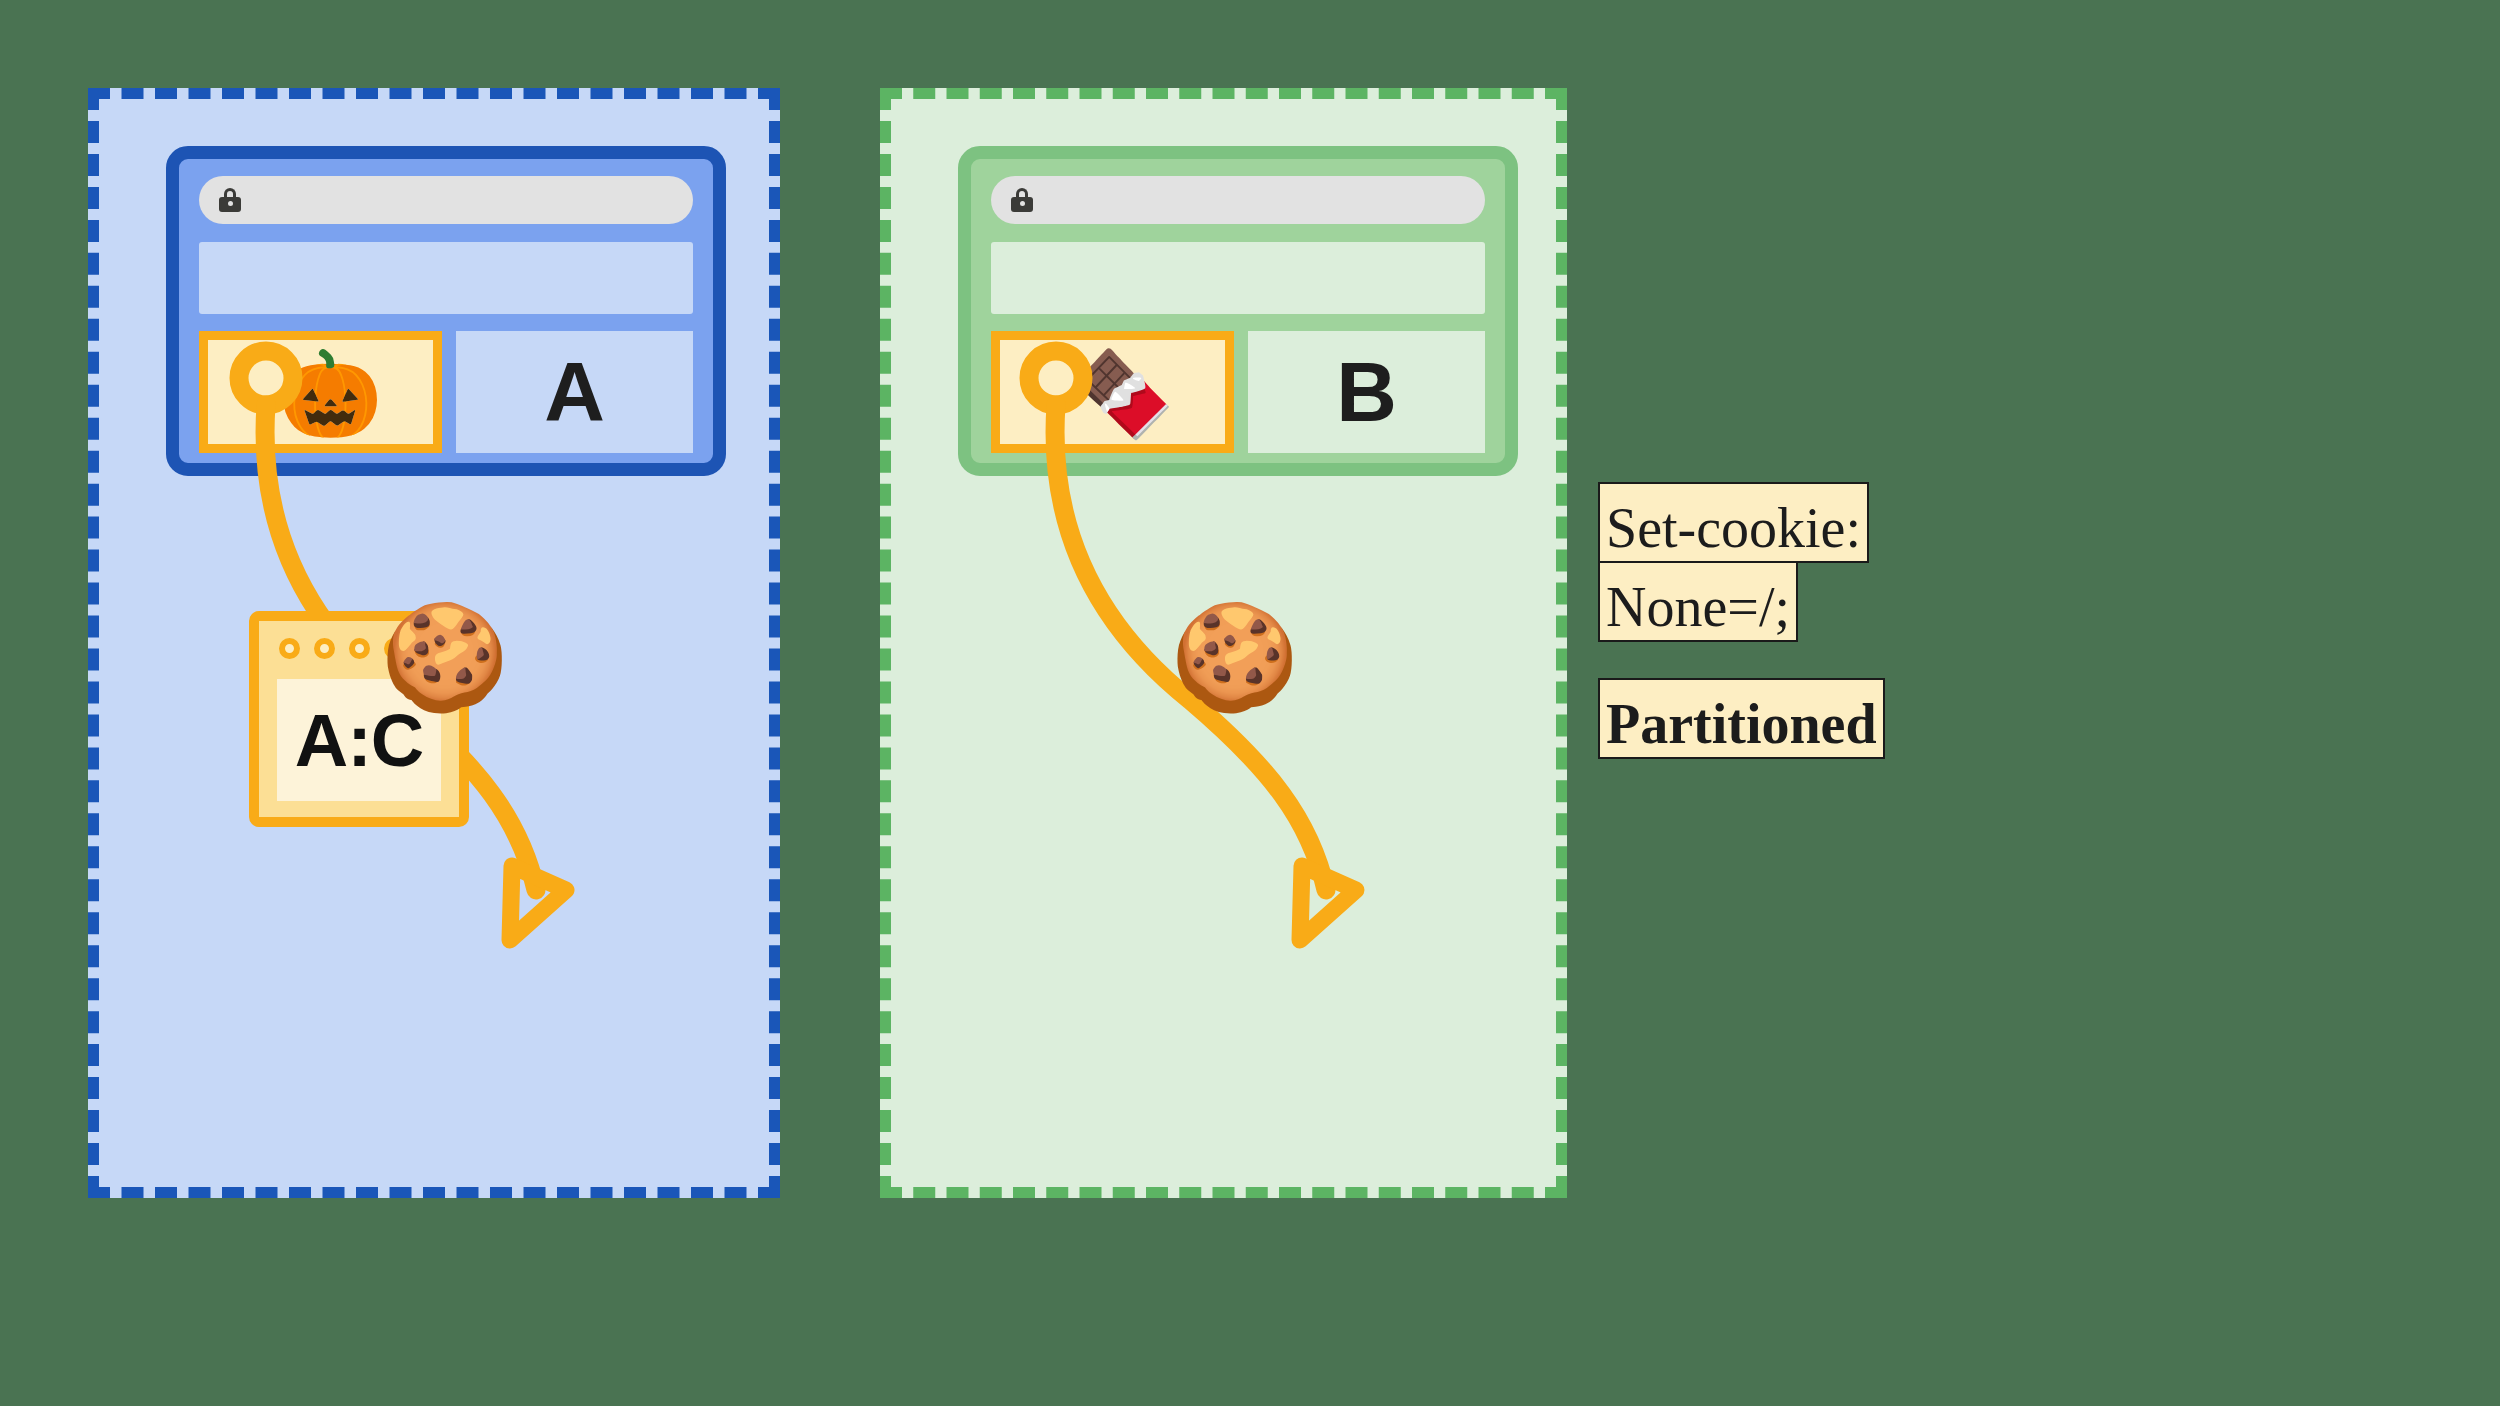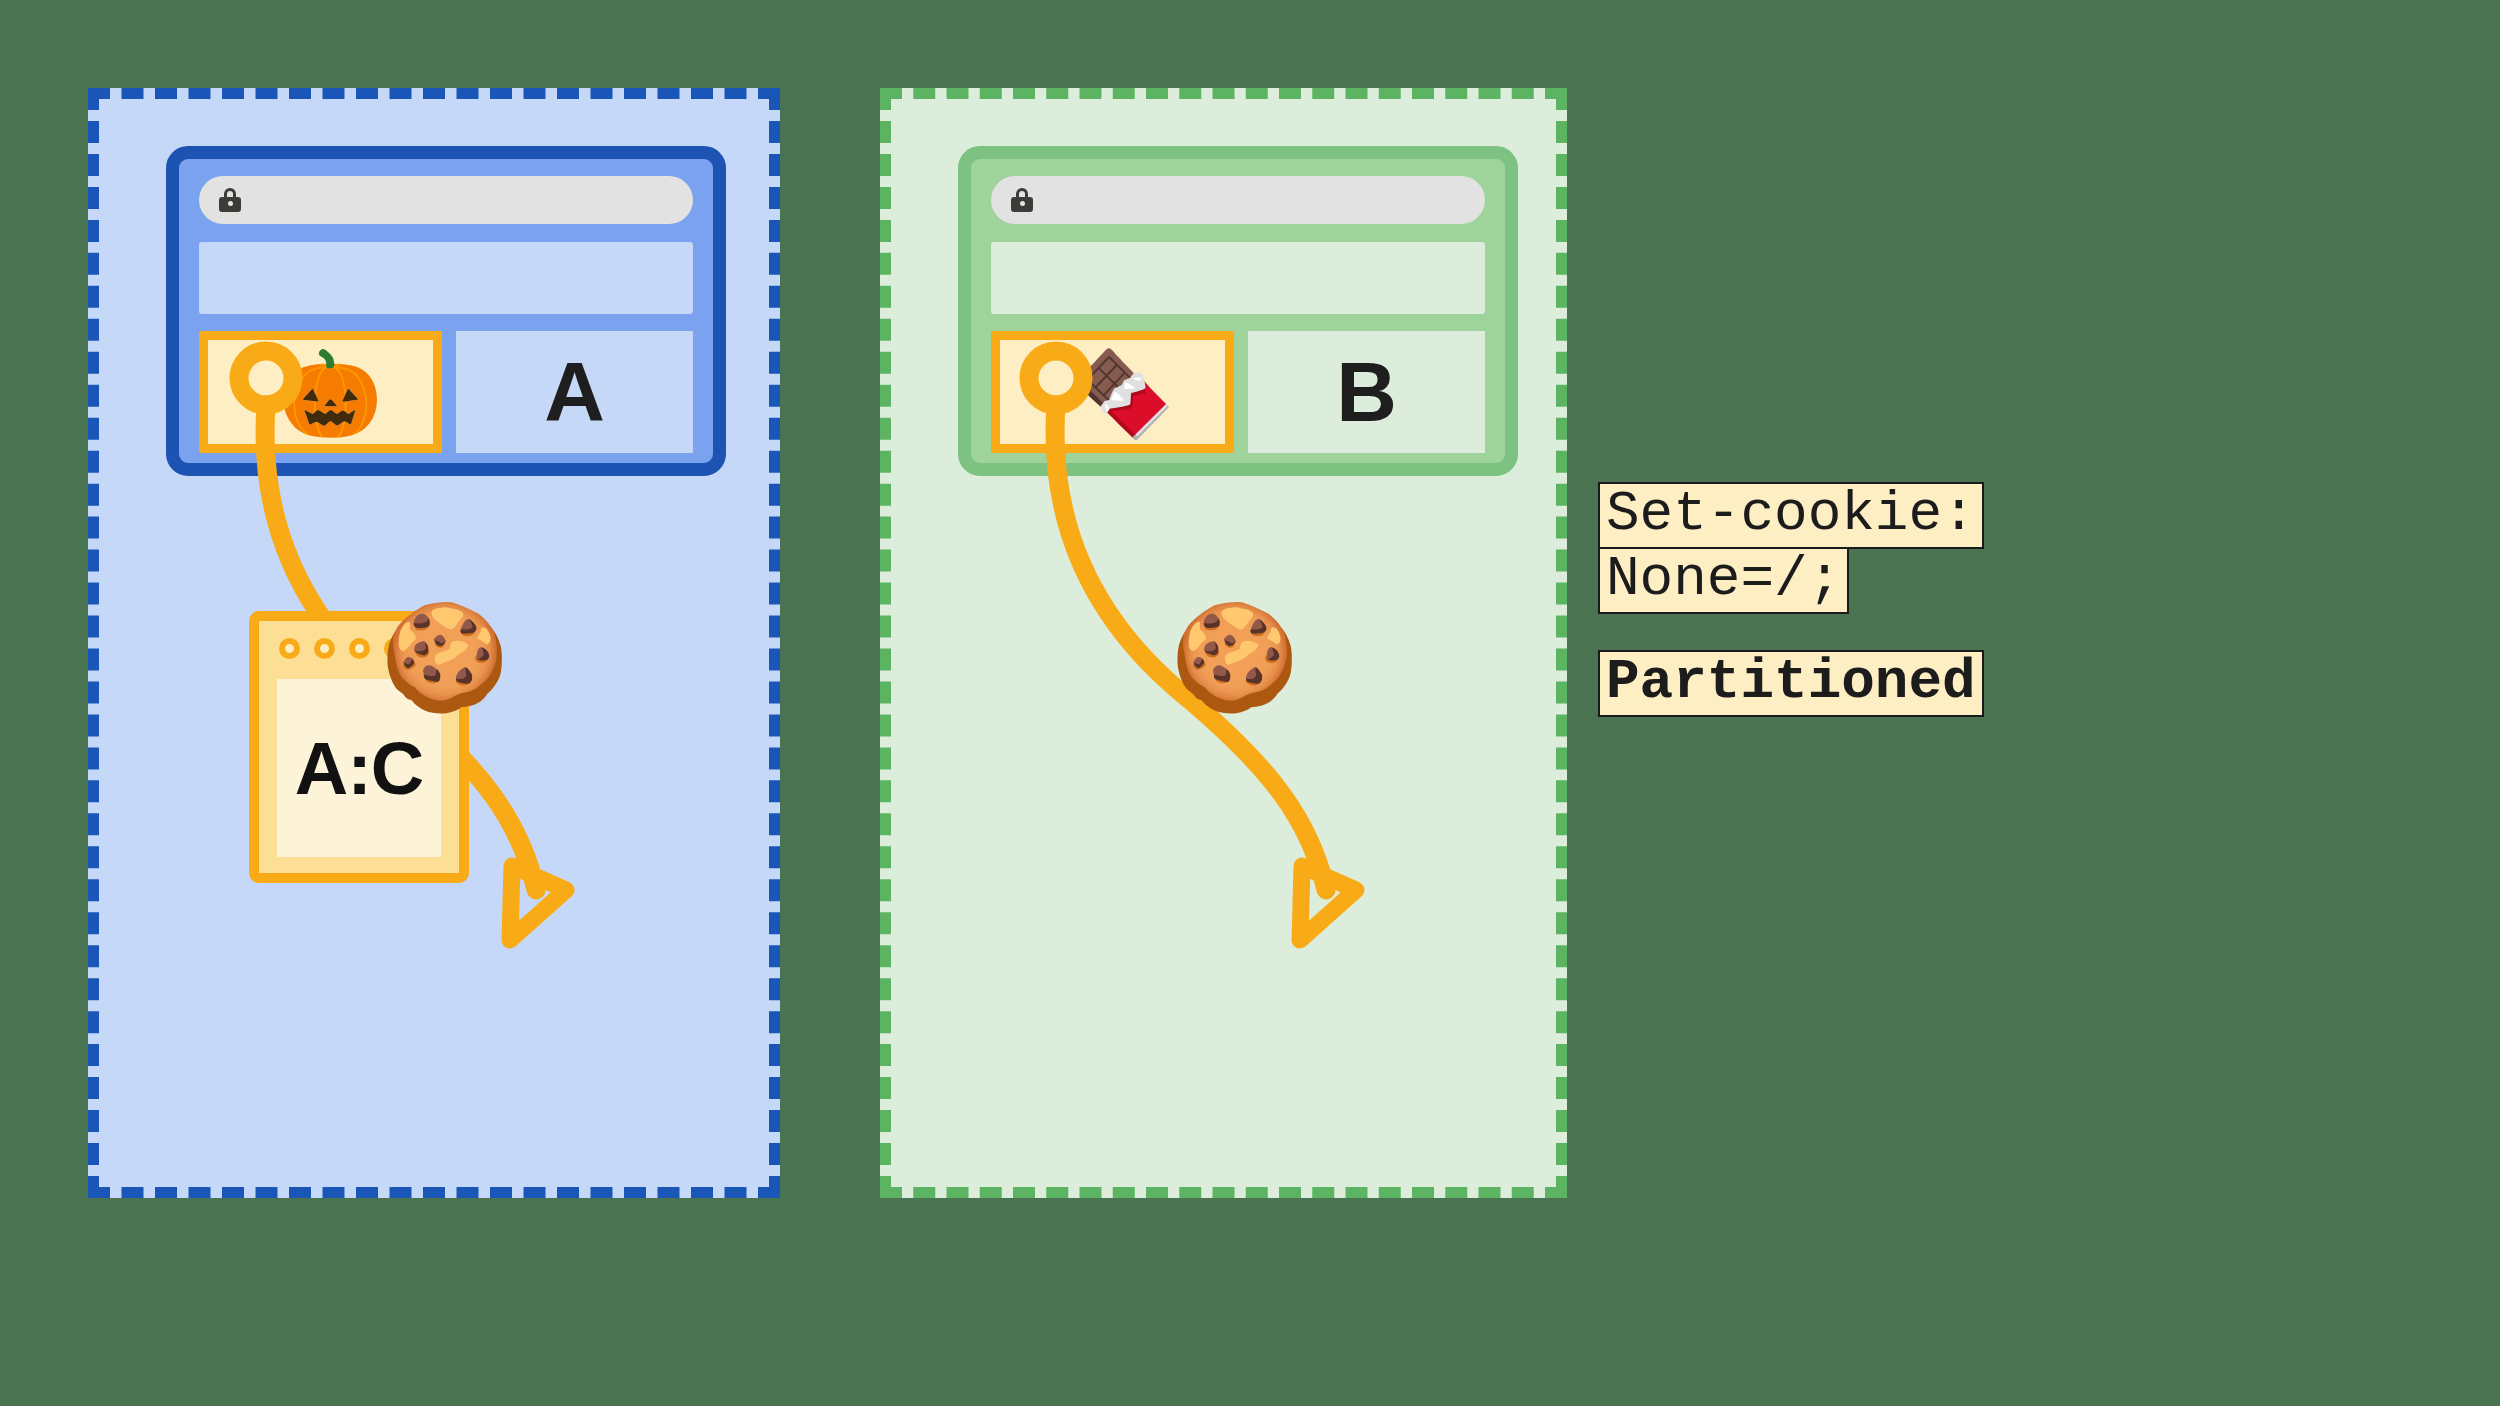--- a/index.html
+++ b/index.html
@@ -180,21 +180,21 @@
     font-size: 104px;
     line-height: 1;
     z-index: 6;
   }
 
   
   .store {
     position: absolute;
     box-sizing: border-box;
     width: 220px;
-    height: 272px;
+    height: 216px;
     background: #fcdf95;
     border: 10px solid #f9ab17;
     border-radius: 10px;
     z-index: 4;
   }
   .store .dots {
     position: absolute;
     left: 20px;
     top: 17px;
     display: flex;
@@ -233,24 +233,24 @@
     left: 1598px;
     top: 484px;
     display: flex;
     flex-direction: column;
     align-items: flex-start;
   }
   .code .line {
     background: #fdeec3;
     border: 2px solid #1a1a1a;
     color: #1c1c1c;
-    font-family: Liberation Mono, monospace;
+    font-family: Liberation Serif, serif;
     font-size: 56px;
     line-height: 1.02;
-    padding: 2px 6px 4px 6px;
+    padding: 16px 6px 4px 6px;
     white-space: pre;
     margin-top: -2px;
   }
   .code .line.bold { font-weight: bold; margin-top: 36px; }
 
   svg.paths {
     position: absolute;
     left: 0; top: 0;
     width: 2500px;
     height: 1406px;

